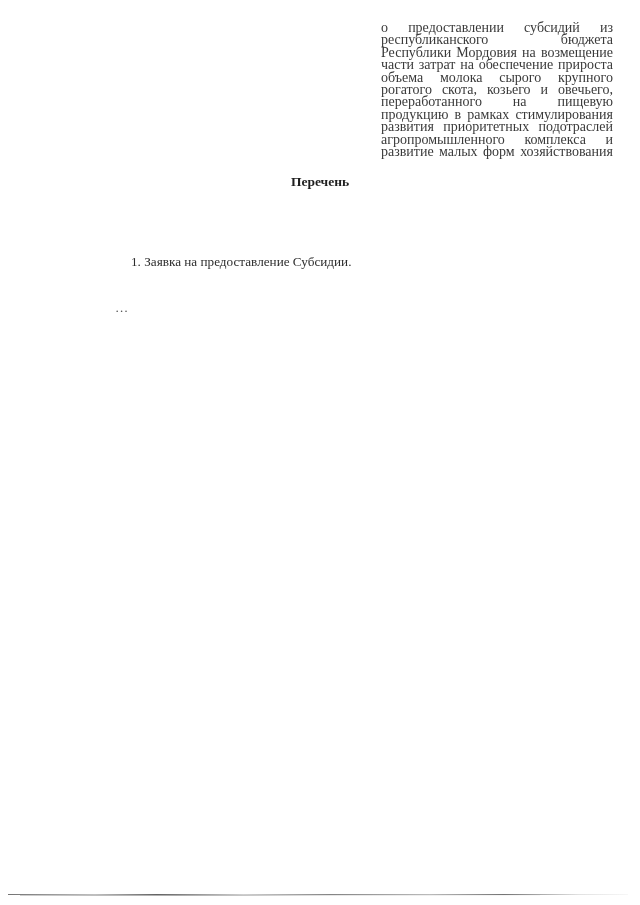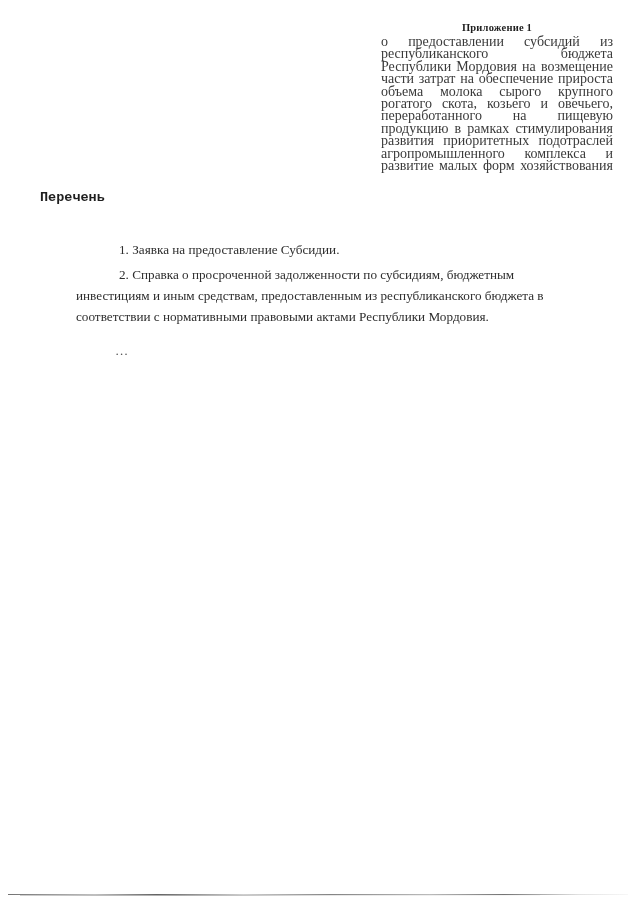--- a/index.html
+++ b/index.html
@@ -40,23 +40,23 @@
     text-align: justify;
     text-align-last: justify;
     color: #3a3a3a;
     hyphens: none;
   }
 
   
   #doc-title {
     position: absolute;
     left: 40px;
-    top: 188px;
+    top: 172px;
     width: 560px;
-    font-family: Liberation Mono, monospace;
+    text-align: center;
   }
   #doc-title-line1 {
     font-size: 13.5px;
     font-weight: bold;
     color: #1f1f1f;
     line-height: 19px;
   }
   #doc-title-line2 {
     font-size: 13.5px;
     font-weight: bold;
@@ -70,21 +70,21 @@
     left: 72px;
     top: 235px;
     width: 500px;
   }
   .body-para {
     font-size: 13.2px;
     line-height: 21px;
     color: #2d2d2d;
     text-indent: 43px;
     text-align: left;
-    margin: 4px;
+    margin: 16px;
   }
   #ellipsis-line {
     font-size: 13.2px;
     line-height: 21px;
     color: #555555;
     text-indent: 43px;
     letter-spacing: 2px;
     margin: 0;
     padding-top: 9px;
   }
@@ -119,30 +119,28 @@
       rgba(160,160,160,0.25) 60%,
       rgba(190,190,190,0.1) 100%);
   }
 </style>
 </head>
 <body>
 
 <div id="page">
 
   <div id="header-block">
-    <div id="appendix-title">Приложение 1</div>
     <div id="appendix-desc">о предоставлении субсидий из республиканского бюджета Республики Мордовия на возмещение части затрат на обеспечение прироста объема молока сырого крупного рогатого скота, козьего и овечьего, переработанного на пищевую продукцию в рамках стимулирования развития приоритетных подотраслей агропромышленного комплекса и развитие малых форм хозяйствования</div>
   </div>
 
   <div id="doc-title">
     <div id="doc-title-line1">Перечень</div>
   </div>
 
   <div id="body-text">
     <p class="body-para">1. Заявка на предоставление Субсидии.</p>
-    <p class="body-para">2. Справка о просроченной задолженности по субсидиям, бюджетным инвестициям и иным средствам, предоставленным из республиканского бюджета в соответствии с нормативными правовыми актами Республики Мордовия.</p>
     <p id="ellipsis-line">…</p>
   </div>
 
   <div id="scan-edge"></div>
   <div id="scan-edge-2"></div>
 
 </div>
 
 </body></html>

